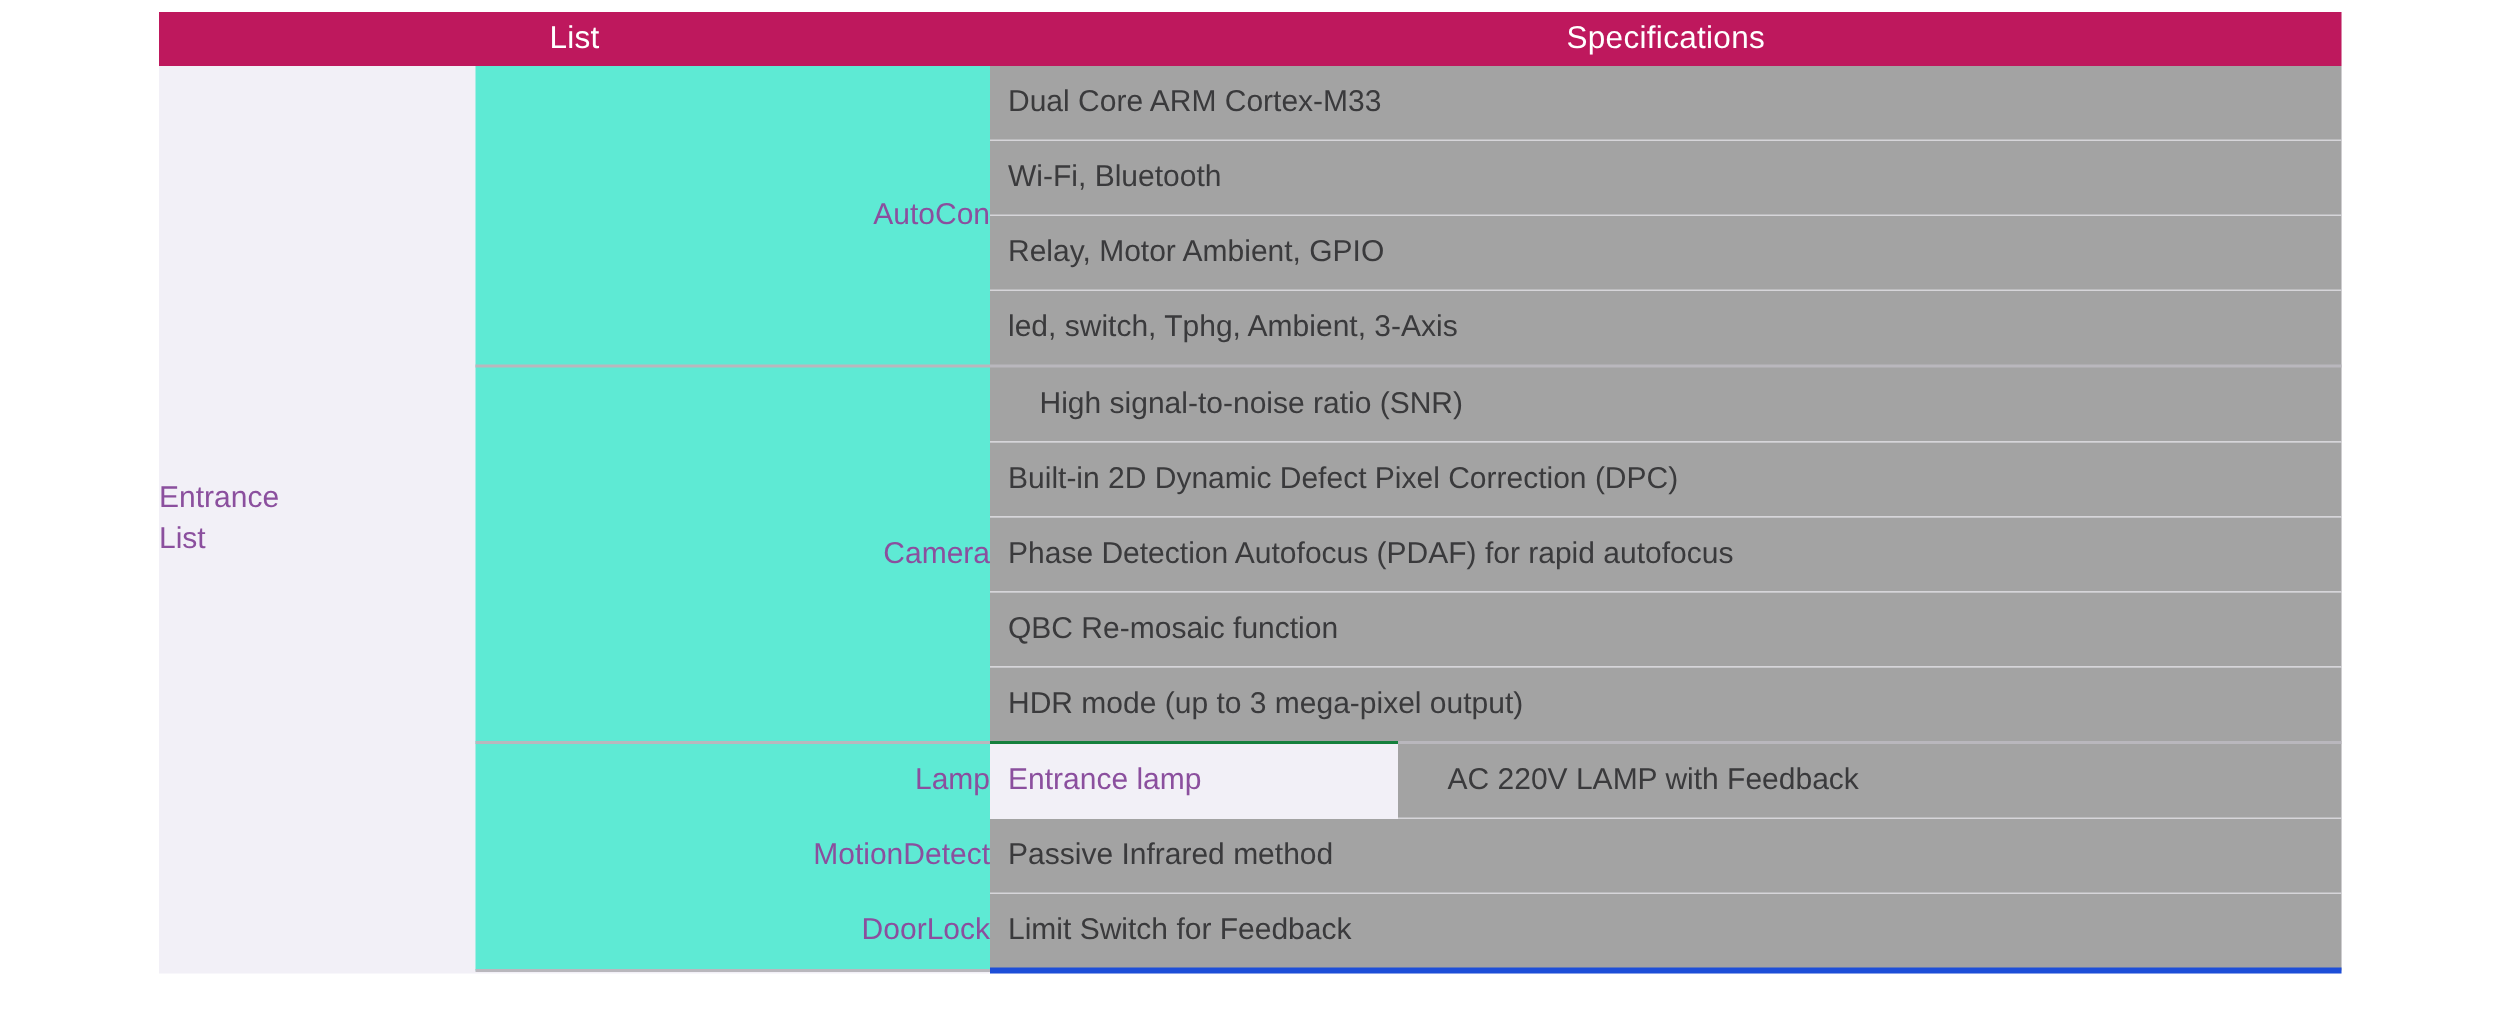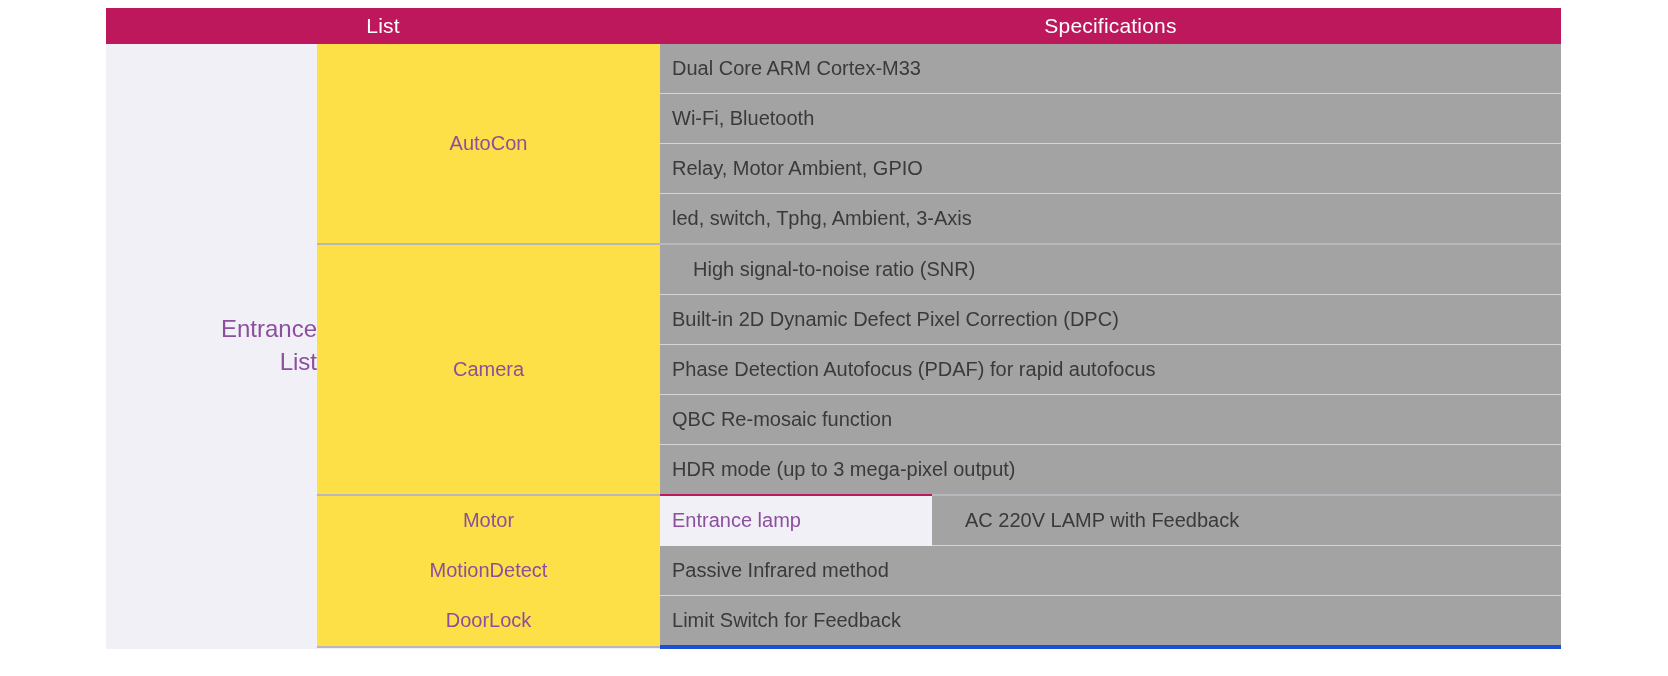--- a/index.html
+++ b/index.html
@@ -49,34 +49,34 @@
     border: none;
     vertical-align: middle;
     font-size: 20px;
     color: #3a3a3c;
     background: #f2f0f7;
   }
 
   
   td.zone-cell {
     width: 211px;
-    text-align: right;
+    text-align: left;
     color: #8b4f9e;
-    font-size: 24px;
+    font-size: 20px;
     line-height: 1.35;
     background: #f2f0f7;
   }
 
   
   td.group-cell {
     width: 343px;
-    text-align: center;
+    text-align: right;
     color: #8b4f9e;
     font-size: 20px;
-    background: #fde047;
+    background: #5eead4;
   }
   td.group-cell.with-top-rule { border-top: 2px solid #b9b7bd; }
 
   
   td.sub-cell {
     width: 272px;
     color: #8b4f9e;
     font-size: 20px;
     padding-left: 12px;
     background: #f2f0f7;
@@ -144,22 +144,22 @@
     <td class="spec-cell" colspan="2">Phase Detection Autofocus (PDAF) for rapid autofocus</td>
   </tr>
   <tr>
     <td class="spec-cell" colspan="2">QBC Re-mosaic function</td>
   </tr>
   <tr>
     <td class="spec-cell rule-none" colspan="2">HDR mode (up to 3 mega-pixel output)</td>
   </tr>
 
   <tr>
-    <td class="group-cell with-top-rule">Motor</td>
-    <td class="sub-cell with-top-rule" style="border-top:2px solid #be185d;margin-top:36px;">Entrance lamp</td>
+    <td class="group-cell with-top-rule">Lamp</td>
+    <td class="sub-cell with-top-rule" style="border-top:2px solid #15803d;margin-top:36px;">Entrance lamp</td>
     <td class="spec-cell top-strong">AC 220V LAMP with Feedback</td>
   </tr>
 
   <tr>
     <td class="group-cell">MotionDetect</td>
     <td class="spec-cell" colspan="2">Passive Infrared method</td>
   </tr>
 
   <tr class="last-row">
     <td class="group-cell">DoorLock</td>

